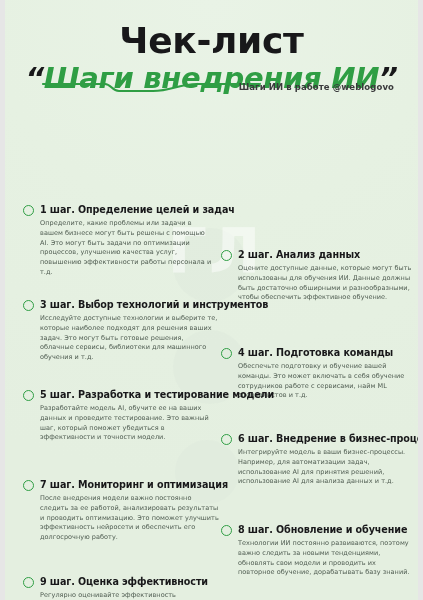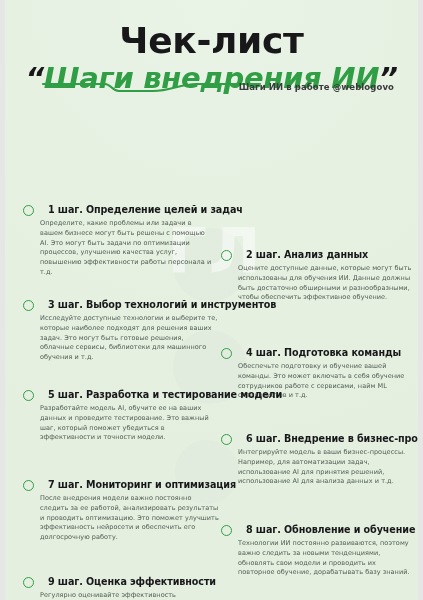--- a/index.html
+++ b/index.html
@@ -104,21 +104,21 @@
   
   .steps { position: relative; }
 
   .step {
     position: absolute;
     box-sizing: border-box;
   }
   .step .row {
     display: flex;
     align-items: center;
-    gap: 14px;
+    gap: 6px;
   }
   .bullet {
     flex: 0 0 auto;
     width: 11px;
     height: 11px;
     margin-top: 2px;
     border: 1.6px solid #2f9e44;
     border-radius: 50%;
     box-sizing: border-box;
     background: transparent;

